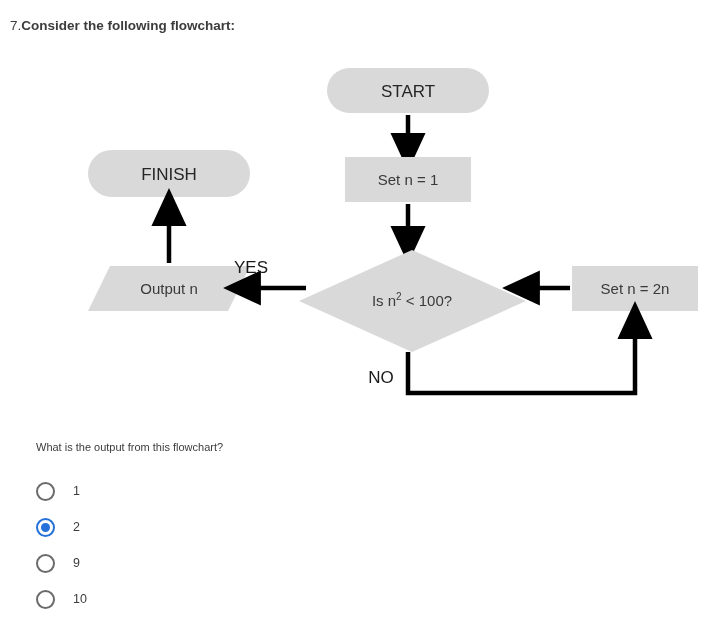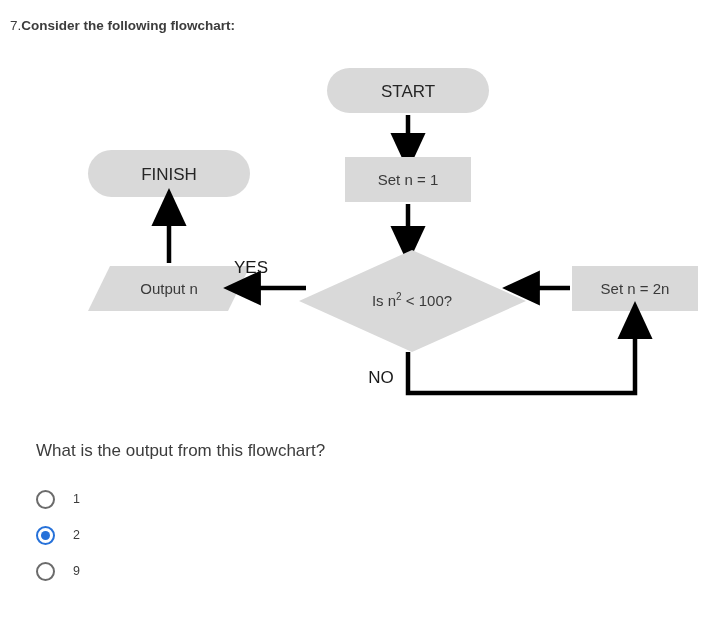--- a/index.html
+++ b/index.html
@@ -62,21 +62,21 @@
   }
 
   
   #answer-block {
     position: absolute;
     left: 36px;
     top: 441px;
     width: 620px;
   }
   #answer-question {
-    font-size: 17px;
+    font-size: 11px;
     color: #3c3c3c;
     margin: 0 0 20px 0;
   }
   .option-row {
     display: flex;
     align-items: center;
     height: 36px;
     cursor: pointer;
   }
   .radio {
@@ -186,13 +186,17 @@
   <div class="option-row">
     <span class="radio selected"></span>
     <span class="option-label">2</span>
   </div>
 
   <div class="option-row">
     <span class="radio"></span>
     <span class="option-label">9</span>
   </div>
 
+  <div class="option-row">
+    <span class="radio"></span>
+    <span class="option-label">10</span>
+  </div>
 </div>
 
 </body></html>

